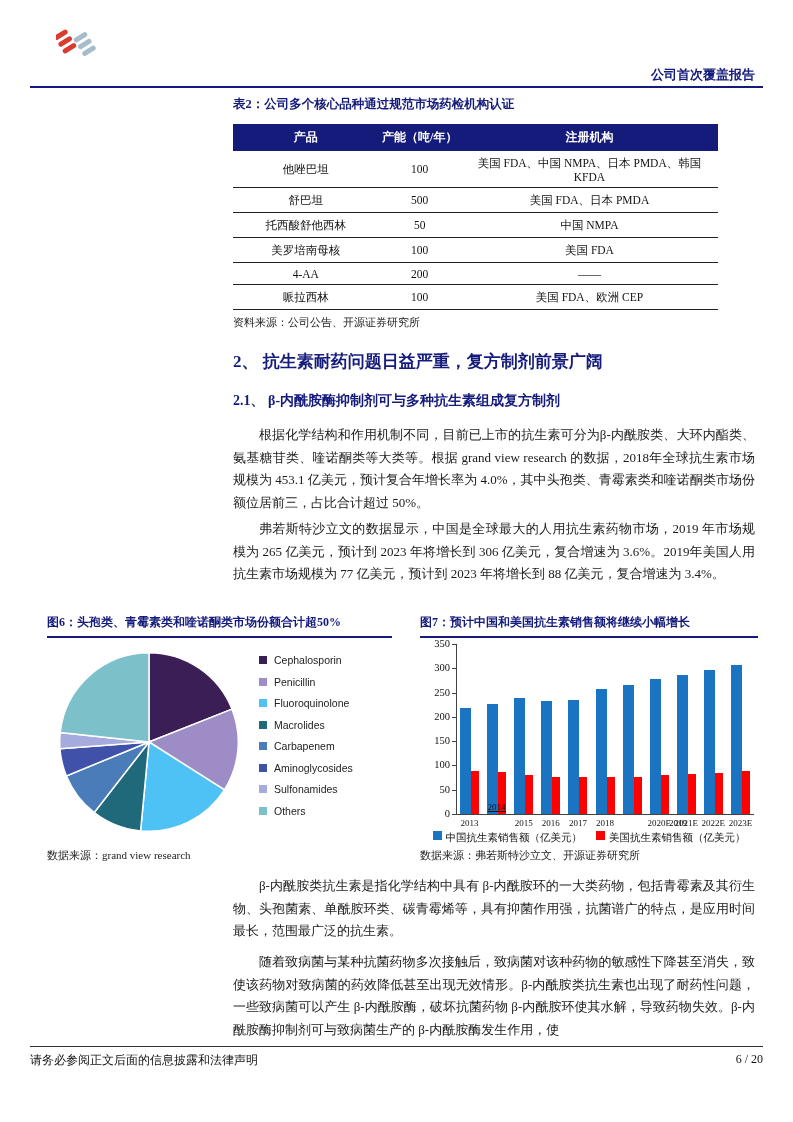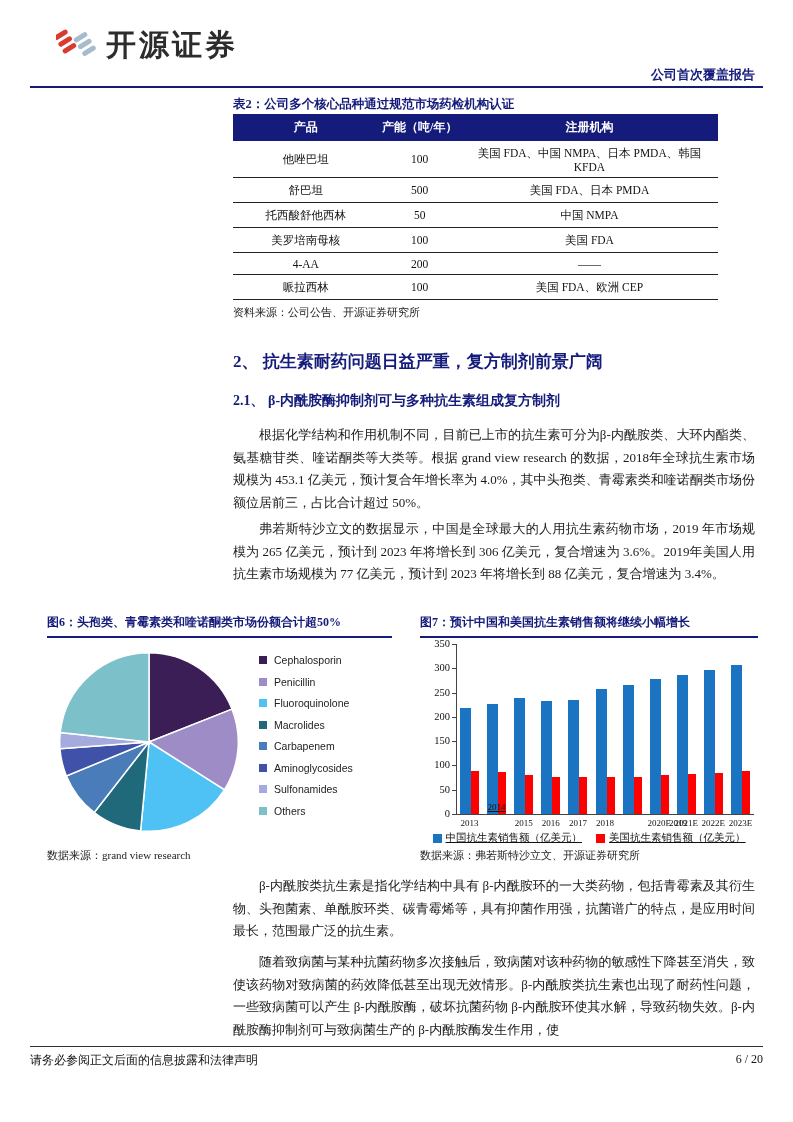--- a/index.html
+++ b/index.html
@@ -6,21 +6,21 @@
   .page{position:relative;width:793px;height:1122px;background:#ffffff;overflow:hidden;
         font-family:"Liberation Serif","DejaVu Serif",serif;color:#111;}
   
   .header-rule{position:absolute;left:30px;right:30px;top:86px;height:2px;background:#141b7a;}
   .logo{position:absolute;left:56px;top:24px;display:flex;align-items:center;gap:8px;}
   .logo-text{font-family:"Liberation Sans","DejaVu Sans",sans-serif;font-weight:bold;
              font-size:30px;color:#2c2c2c;letter-spacing:3px;}
   .report-type{position:absolute;right:38px;top:66px;font-size:13px;font-weight:bold;color:#141b7a;text-align:right;}
   
   .table-block{position:absolute;left:233px;top:96px;width:485px;}
-  .table-title{font-size:12.5px;font-weight:bold;color:#141b7a;margin-bottom:1px;}
+  .table-title{font-size:12.5px;font-weight:bold;color:#141b7a;margin-bottom:11px;}
   table.cert{width:100%;border-collapse:collapse;font-size:11.5px;}
   table.cert th{background:#141b7a;color:#fff;font-weight:bold;padding:5px 2px;text-align:center;font-size:12px;}
   table.cert td{padding:4.5px 2px;text-align:center;border-bottom:1px solid #222;}
   .table-source{font-size:11px;margin-top:5px;color:#222;}
   
   .h2{position:absolute;left:233px;top:350px;font-size:17px;font-weight:bold;color:#141b7a;}
   .h3{position:absolute;left:233px;top:392px;font-size:14px;font-weight:bold;color:#141b7a;}
   .para{position:absolute;left:233px;width:522px;font-size:13px;line-height:22.5px;
         text-align:justify;text-indent:2em;color:#1a1a1a;}
   #p1{top:424px;} #p2{top:518px;} #p3{top:875px;} #p4{top:951px;}
@@ -40,22 +40,22 @@
   .pie-swatch{width:8px;height:8px;flex:0 0 8px;}
   
   #bar-chart{position:absolute;left:0;top:0;width:338px;height:205px;
              font-family:"Liberation Serif","DejaVu Serif",serif;}
   .axis{position:absolute;background:#444;}
   .ytick-label{position:absolute;font-size:10.5px;text-align:right;width:26px;color:#111;}
   .ytick-mark{position:absolute;width:4px;height:1px;background:#444;}
   .bar{position:absolute;}
   .xtick-label{position:absolute;font-size:9px;text-align:center;color:#111;}
   .bar-legend{position:absolute;left:0;right:0;display:flex;justify-content:center;gap:14px;}
-  .bar-legend-item{display:flex;align-items:center;gap:4px;
-                   font-family:"Liberation Sans","DejaVu Sans",sans-serif;font-size:10.5px;color:#111;text-decoration:underline;}
+  .bar-legend-item{display:flex;align-items:flex-start;gap:4px;
+                   font-family:"Liberation Sans","DejaVu Sans",sans-serif;font-size:10.5px;color:#111;}
   .bar-swatch{width:9px;height:9px;flex:0 0 9px;}
   
   .footer-rule{position:absolute;left:30px;right:30px;top:1046px;height:1px;background:#333;}
   .footer-left{position:absolute;left:30px;top:1052px;font-size:12px;color:#111;}
   .footer-right{position:absolute;right:30px;top:1052px;font-size:12px;color:#111;}
 </style>
 </head>
 <body>
 
 <div class="page">
@@ -66,21 +66,20 @@
         <rect x="4" y="6" width="15" height="5" rx="2.5" fill="#d93b2f"></rect>
         <rect x="4" y="14" width="15" height="5" rx="2.5" fill="#d93b2f"></rect>
         <rect x="4" y="22" width="15" height="5" rx="2.5" fill="#d93b2f"></rect>
       </g>
       <g transform="rotate(-32 30 21)">
         <rect x="22" y="9" width="15" height="5" rx="2.5" fill="#a7bccb"></rect>
         <rect x="22" y="17" width="15" height="5" rx="2.5" fill="#a7bccb"></rect>
         <rect x="22" y="25" width="15" height="5" rx="2.5" fill="#a7bccb"></rect>
       </g>
     </svg>
-    <span class="logo-text">开源证券</span>
   </div>
   <div class="report-type">公司首次覆盖报告</div>
   <div class="header-rule"></div>
 
   <div class="table-block">
     <div class="table-title">表2：公司多个核心品种通过规范市场药检机构认证</div>
     <table class="cert">
       <colgroup>
           <col style="width:30%">
           <col style="width:17%">

